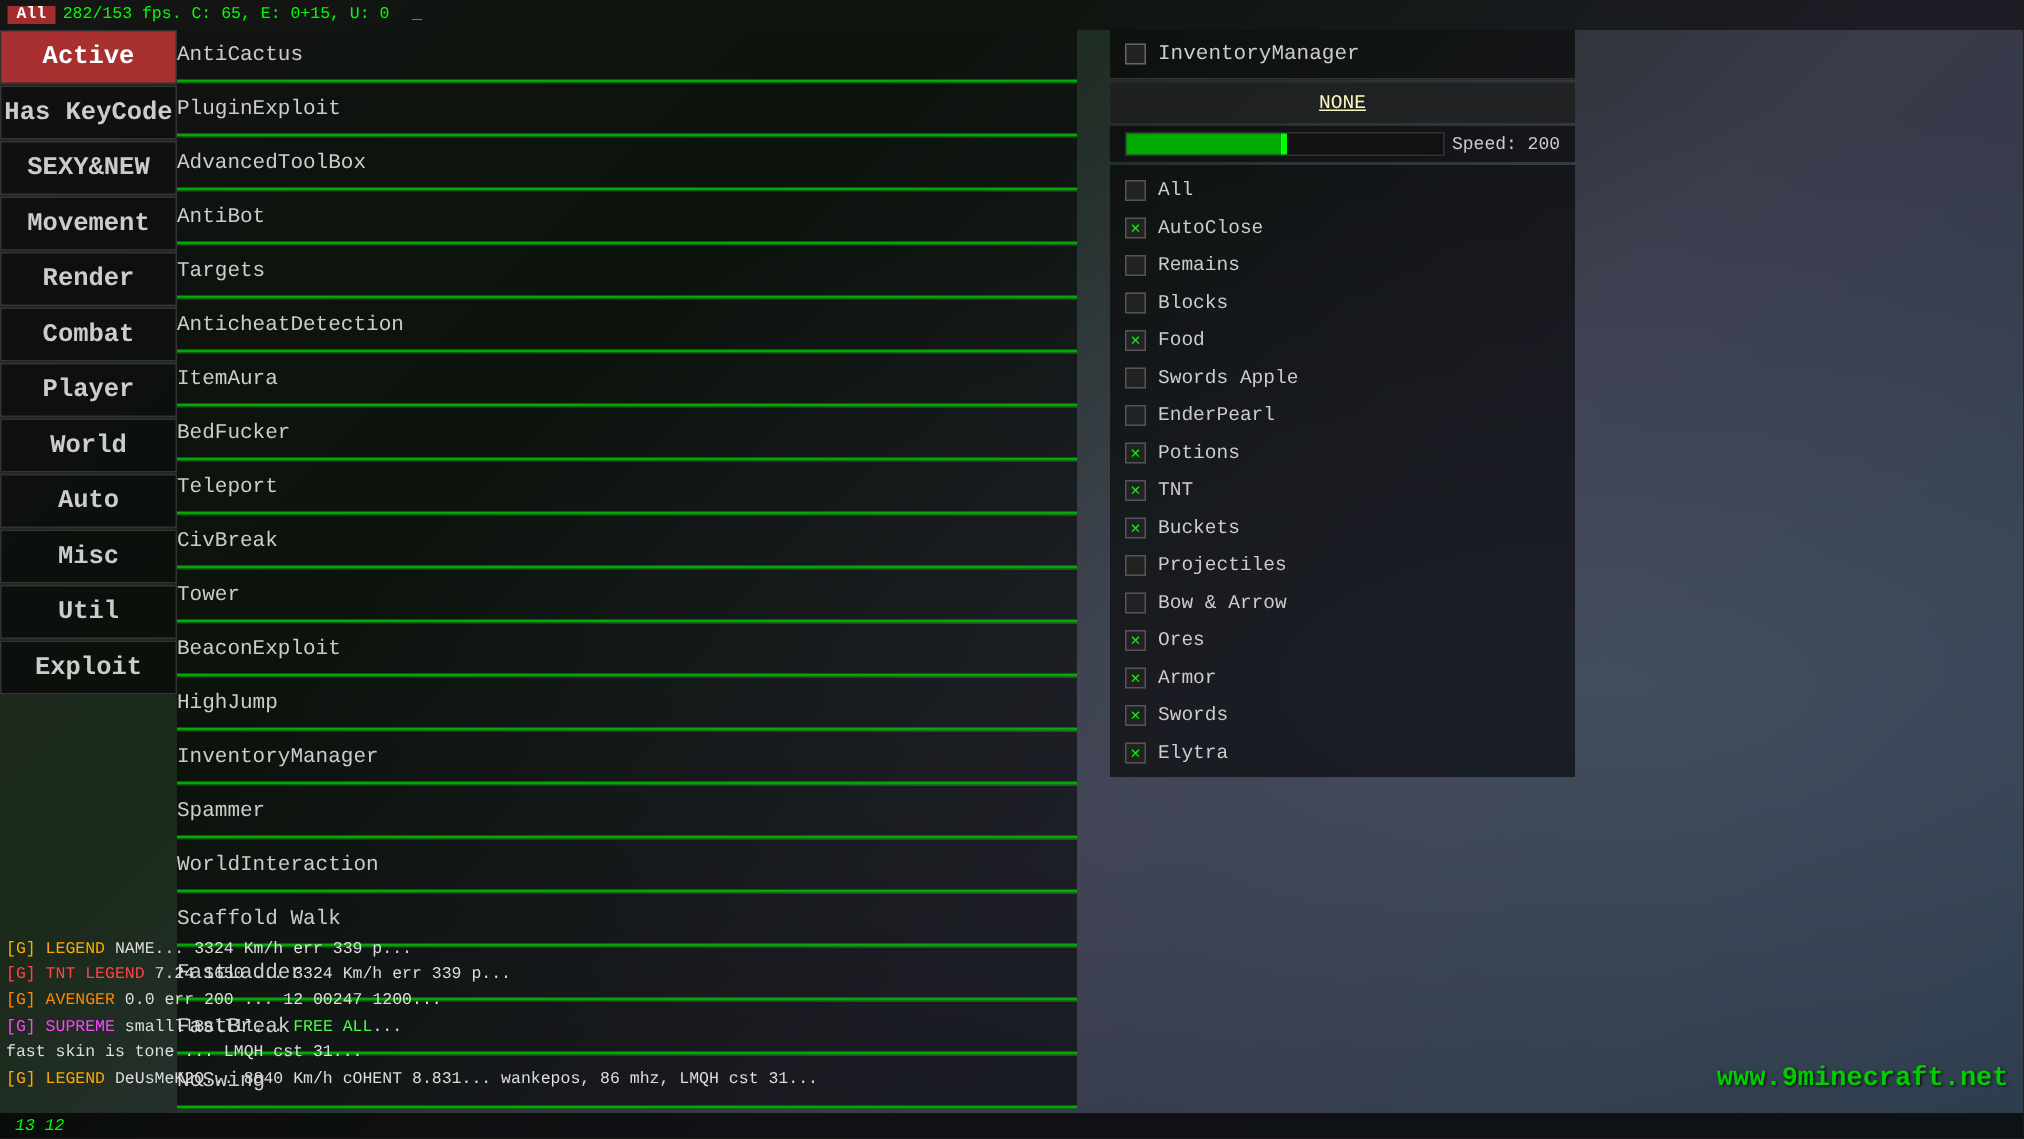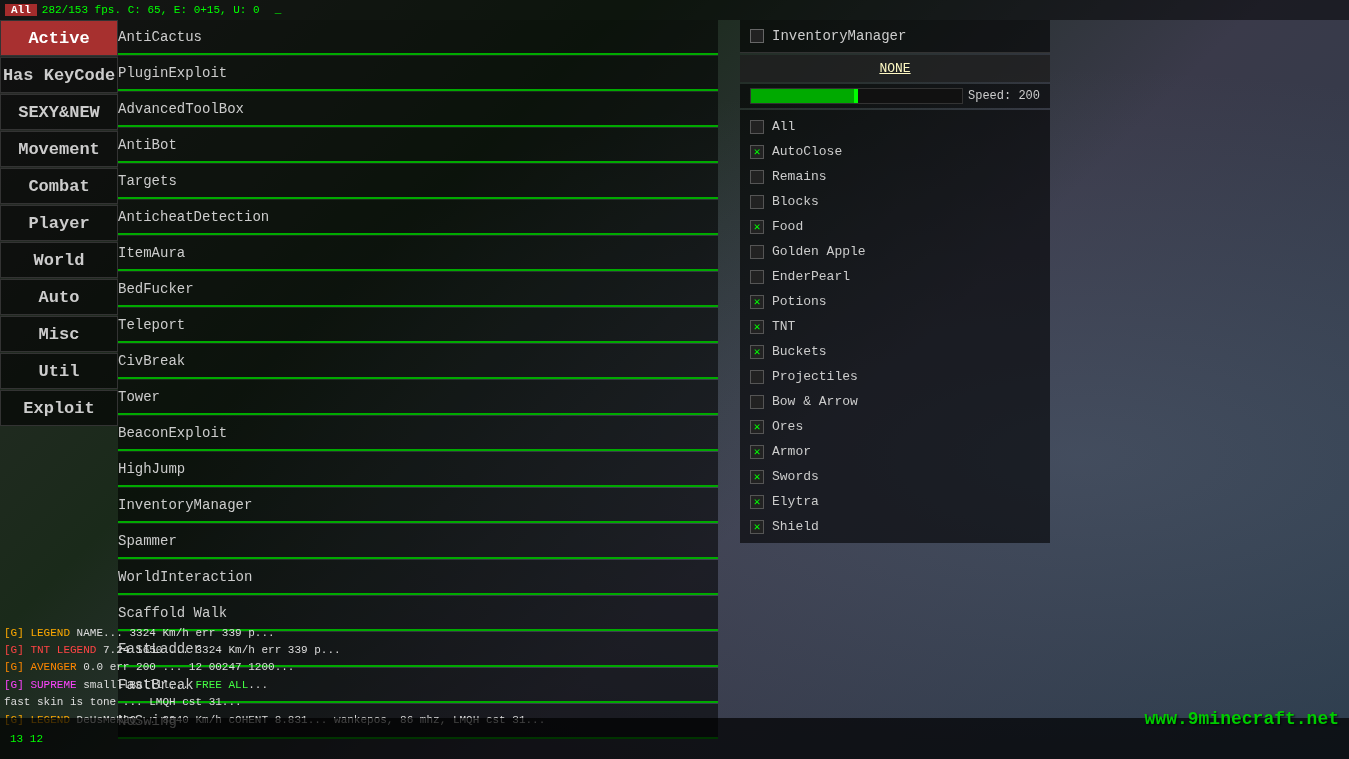--- a/index.html
+++ b/index.html
@@ -204,29 +204,30 @@
     .chat-line .prefix-avenger { color: #ff8800; text-align: right; }
     .chat-line .prefix-supreme { color: #ff44ff; }
     .chat-line .highlight-green { color: #44ff44; }
 
     
     .status-bar {
       position: absolute;
       bottom: 0;
       left: 0;
       right: 0;
-      height: 41px;
+      height: 17px;
       background: rgba(0,0,0,0.7);
       display: flex;
       align-items: center;
       padding: 0 10px;
       gap: 20px;
       z-index: 10;
       font-size: 11px;
       color: #888;
+      font-style: italic;
     }
     .status-bar .coords { color: #00ff00; }
 
     
     .watermark {
       position: absolute;
       bottom: 30px;
       right: 10px;
       color: #00cc00;
       font-size: 18px;
@@ -267,20 +268,21 @@
   <span class="title-tag">All</span>
   <span>282/153 fps. C: 65, E: 0+15, U: 0</span>
   <span style="margin-left:15px;">_</span>
 </div>
 
 <div class="sidebar">
 <div class="sidebar-item active">Active</div>
     <div class="sidebar-item">Has KeyCode</div>
     <div class="sidebar-item">SEXY&amp;NEW</div>
     <div class="sidebar-item">Movement</div>
+    <div class="sidebar-item">Render</div>
     <div class="sidebar-item">Combat</div>
     <div class="sidebar-item">Player</div>
     <div class="sidebar-item">World</div>
     <div class="sidebar-item">Auto</div>
     <div class="sidebar-item">Misc</div>
     <div class="sidebar-item">Util</div>
     <div class="sidebar-item">Exploit</div>
   </div>
 
 <div class="module-list">
@@ -335,21 +337,21 @@
       <div class="checkbox-row">
         <div class="cb-box"></div>
         <span class="cb-label">Blocks</span>
       </div>
       <div class="checkbox-row">
         <div class="cb-box checked"></div>
         <span class="cb-label">Food</span>
       </div>
       <div class="checkbox-row">
         <div class="cb-box"></div>
-        <span class="cb-label">Golden Apple</span>
+        <span class="cb-label">Swords Apple</span>
       </div>
       <div class="checkbox-row">
         <div class="cb-box"></div>
         <span class="cb-label">EnderPearl</span>
       </div>
       <div class="checkbox-row">
         <div class="cb-box checked"></div>
         <span class="cb-label">Potions</span>
       </div>
       <div class="checkbox-row">
@@ -376,24 +378,20 @@
         <div class="cb-box checked"></div>
         <span class="cb-label">Armor</span>
       </div>
       <div class="checkbox-row">
         <div class="cb-box checked"></div>
         <span class="cb-label">Swords</span>
       </div>
       <div class="checkbox-row">
         <div class="cb-box checked"></div>
         <span class="cb-label">Elytra</span>
-      </div>
-      <div class="checkbox-row">
-        <div class="cb-box checked"></div>
-        <span class="cb-label">Shield</span>
       </div>
     </div>
 </div>
 
 <div class="chat-area">
 <div class="chat-line"><span class="prefix-legend">[G] LEGEND</span> NAME... 3324 Km/h err 339 p...</div>
     <div class="chat-line"><span class="prefix-tnt">[G] TNT LEGEND</span> 7.24 1650 ... 3324 Km/h err 339 p...</div>
     <div class="chat-line"><span class="prefix-avenger">[G] AVENGER</span> 0.0 err 200 ... 12 00247 1200...</div>
     <div class="chat-line"><span class="prefix-supreme">[G] SUPREME</span> smallllBallll... <span class="highlight-green">FREE ALL</span>...</div>
     <div class="chat-line">fast skin is tone ... LMQH cst 31...</div>

